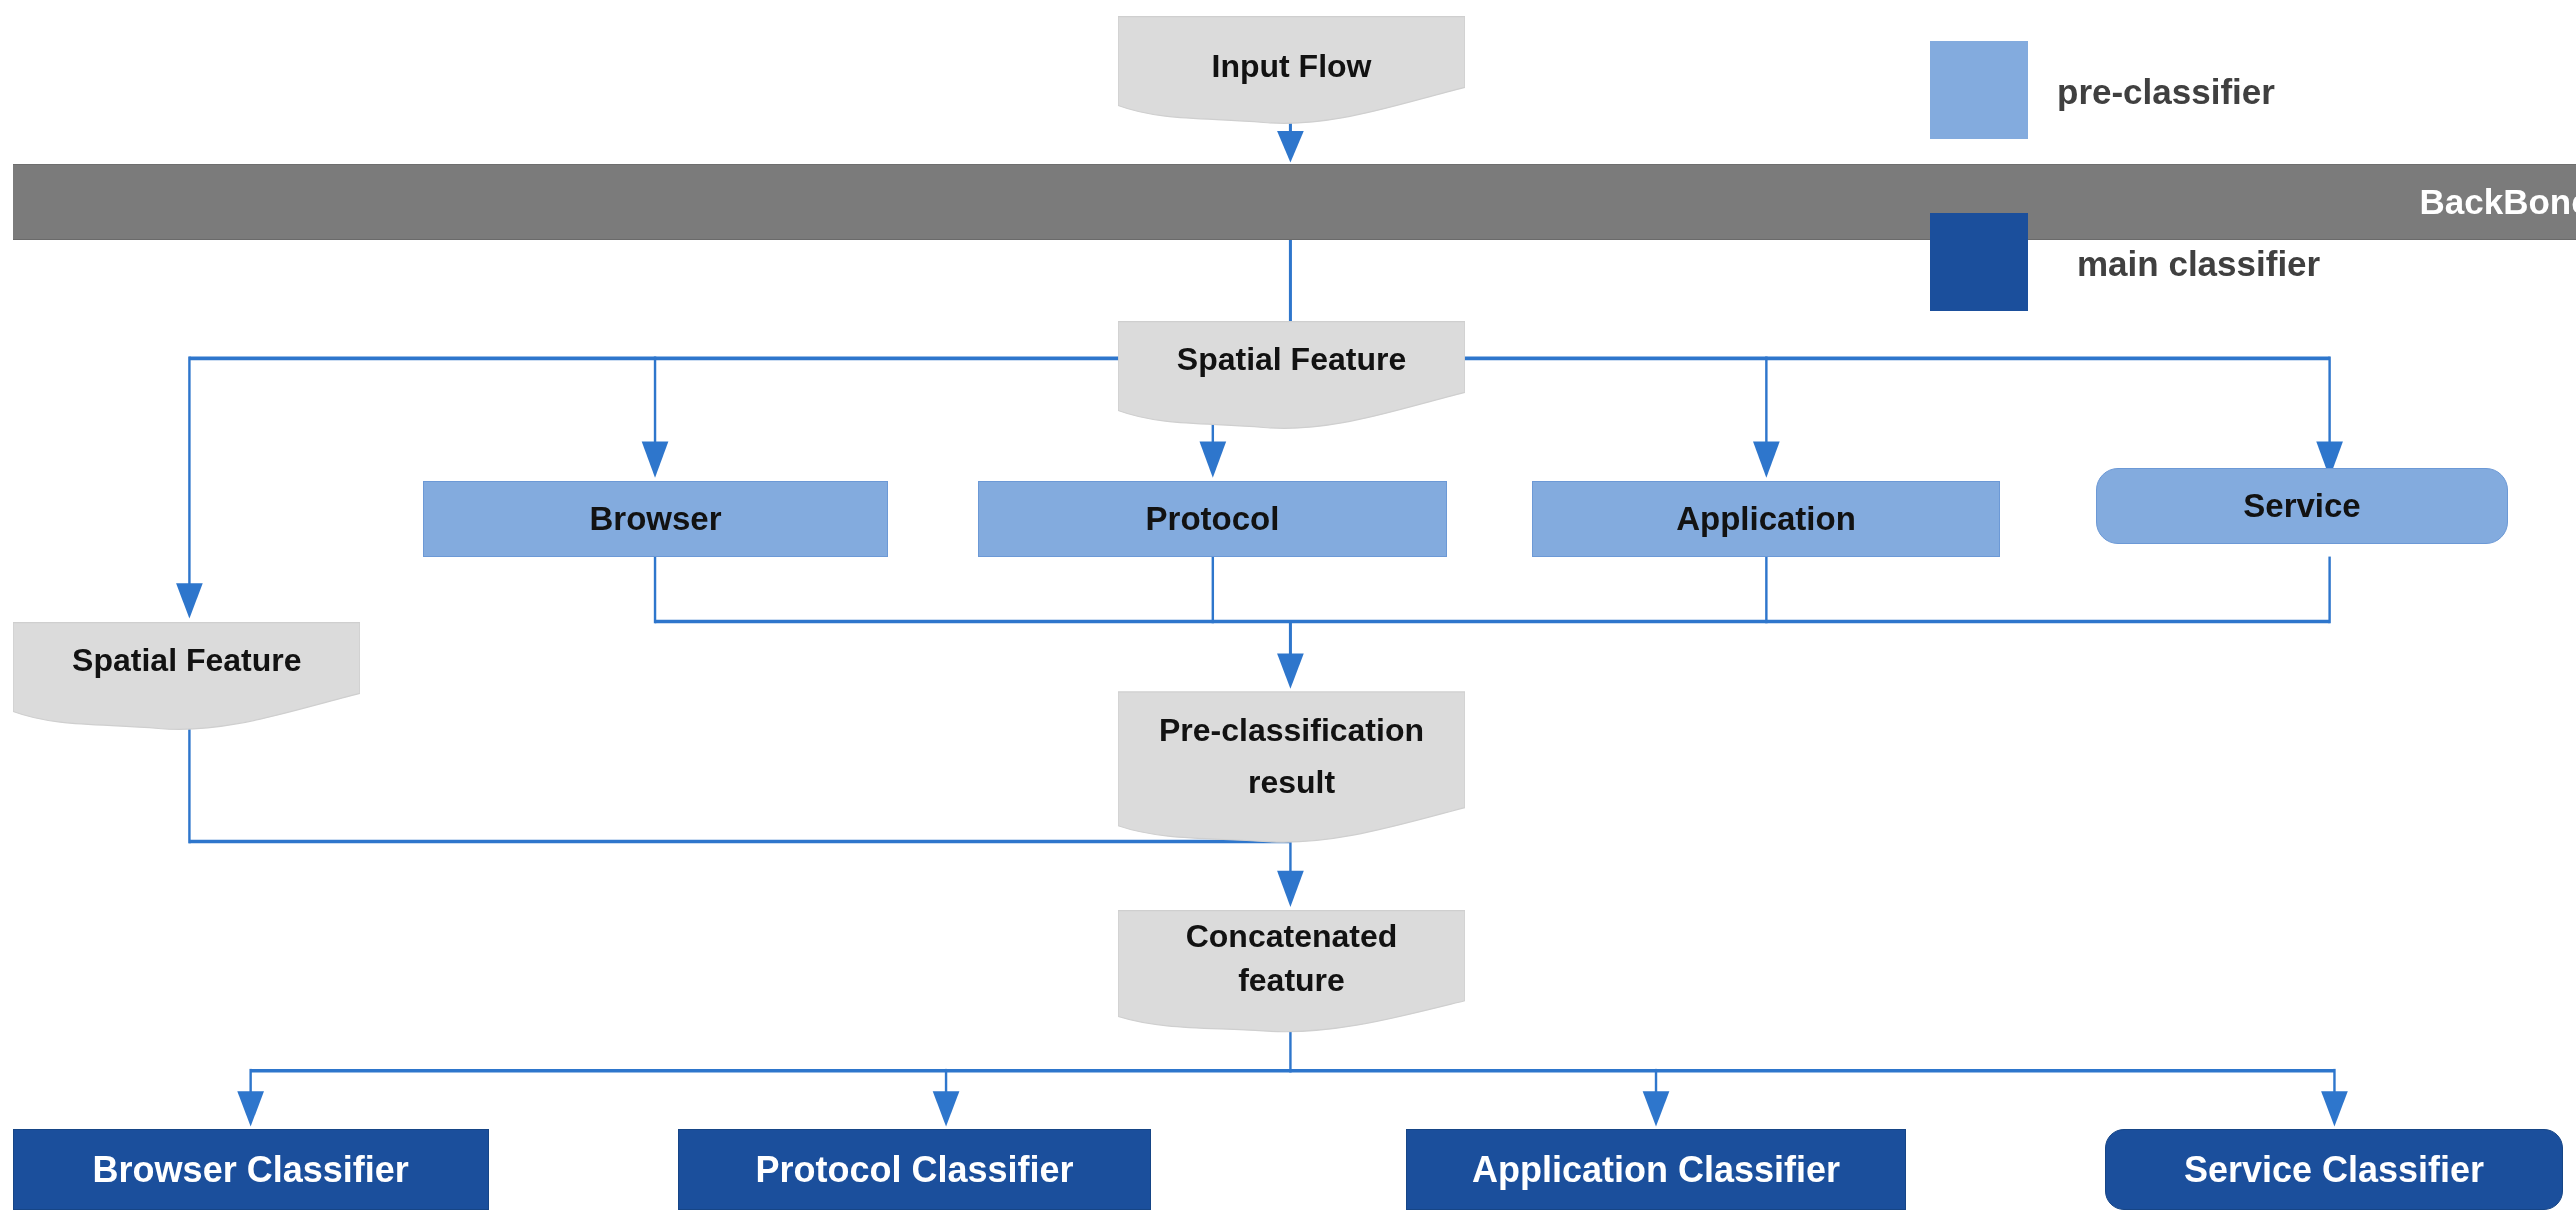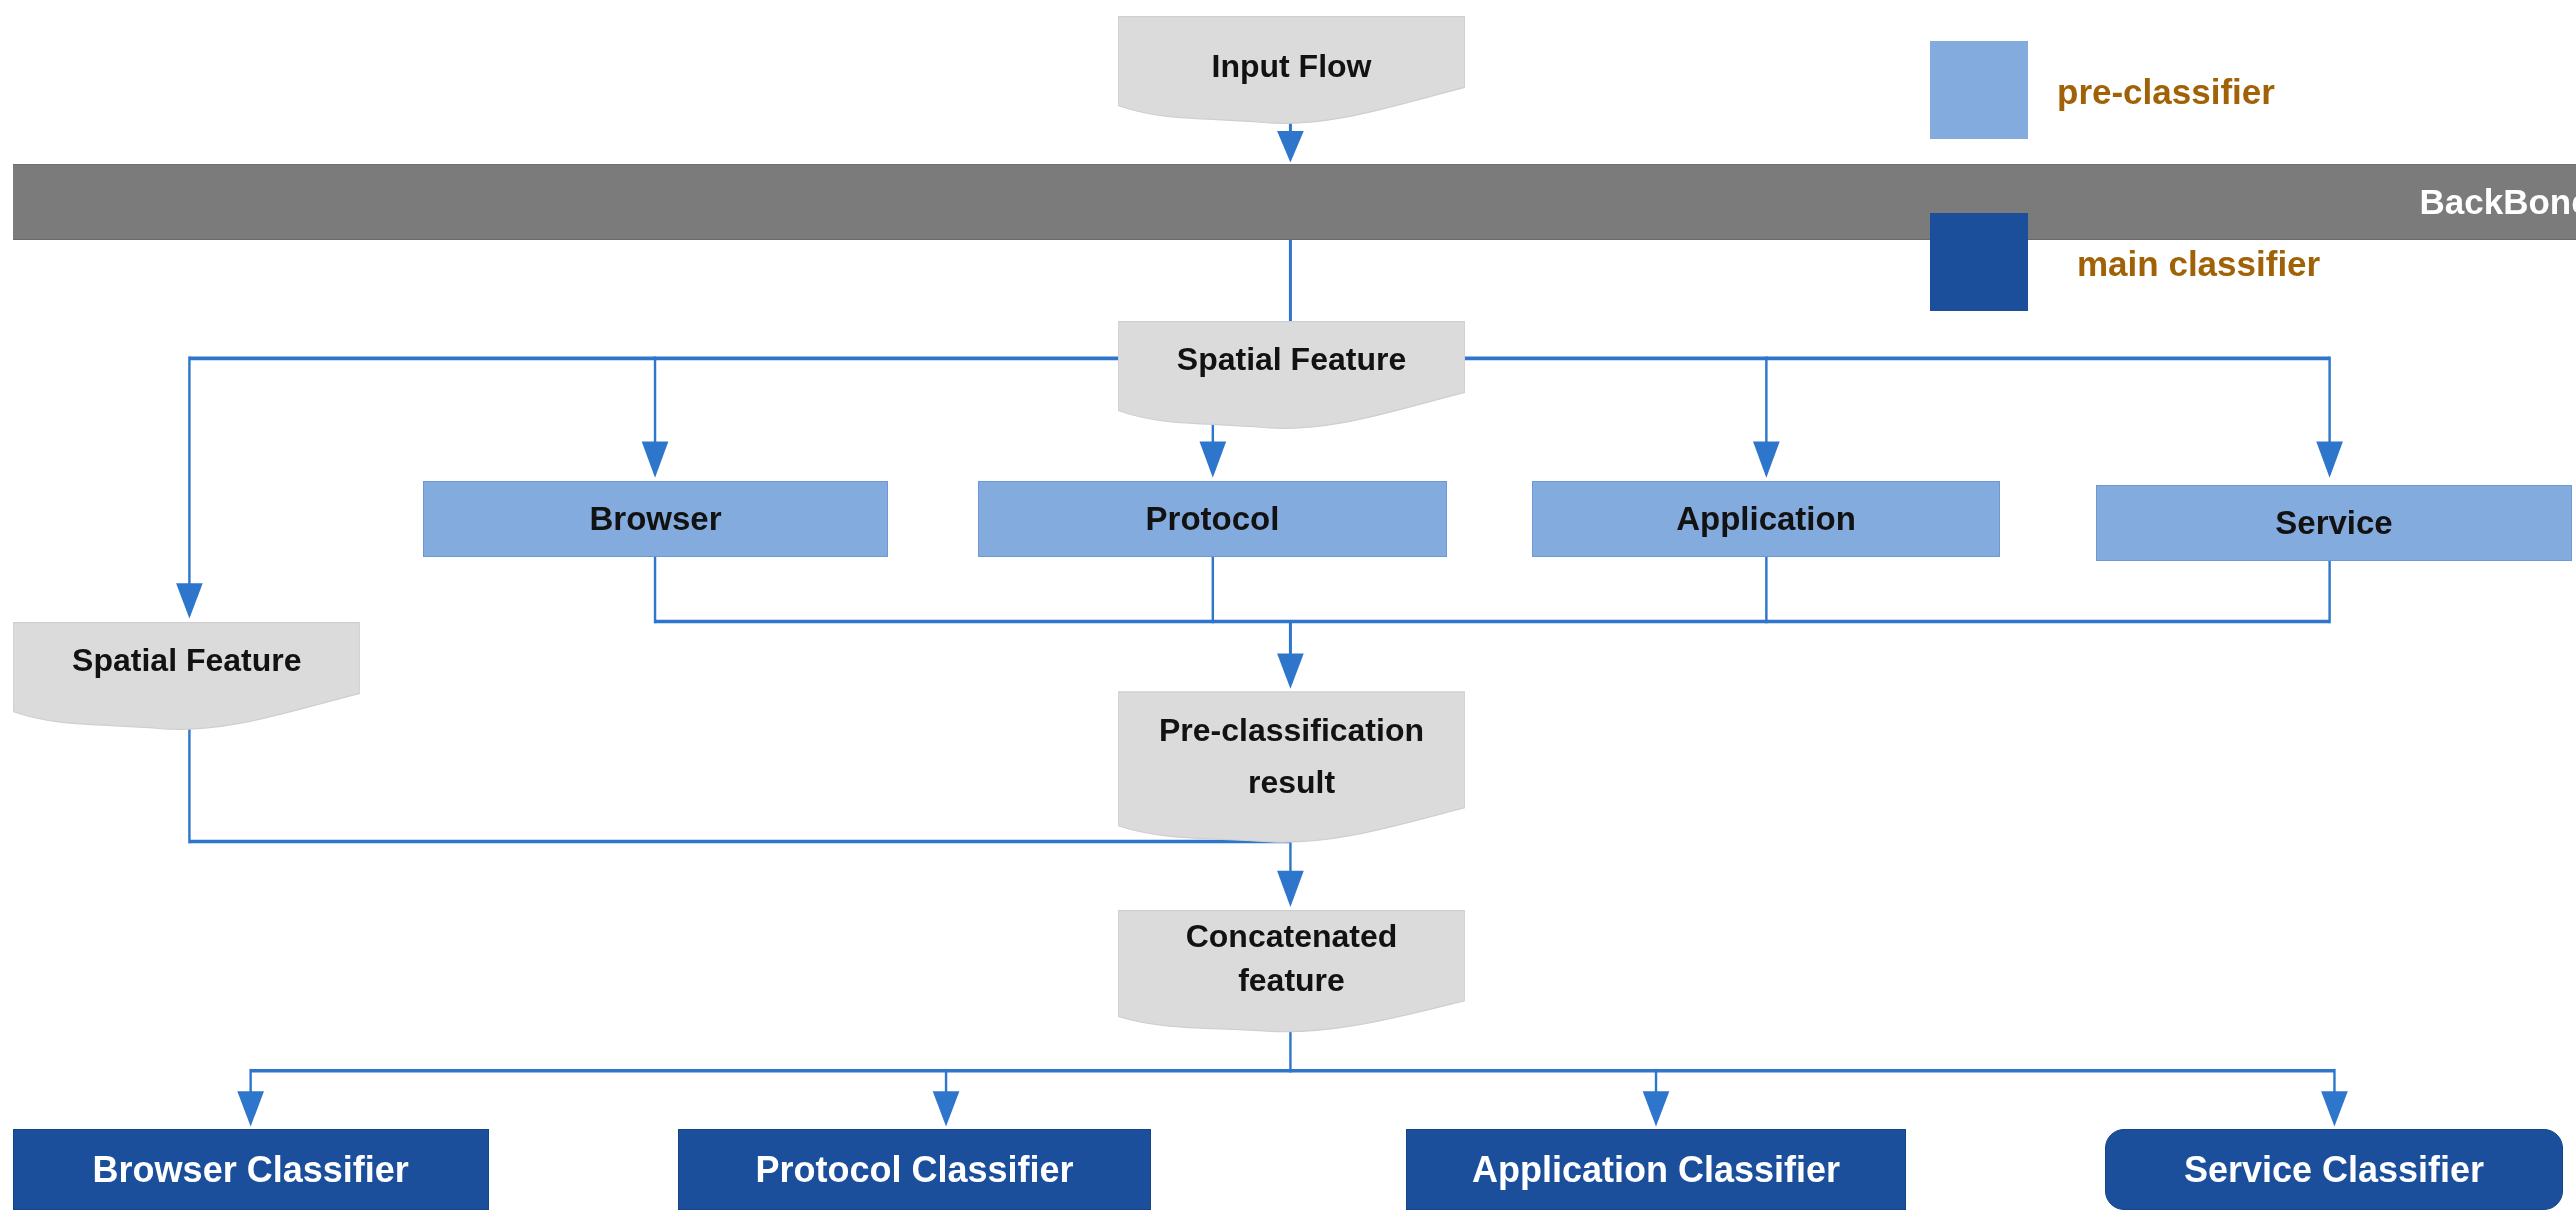--- a/index.html
+++ b/index.html
@@ -37,21 +37,21 @@
     background:var(--dark-blue);border:1.2px solid #164586;
     color:#ffffff;font-weight:700;font-size:36px;box-sizing:border-box;
   }
 
   
   .swatch{position:absolute;z-index:2;width:98px;height:98px;}
   .swatch.light{background:var(--light-blue);}
   .swatch.dark{background:var(--dark-blue);}
   .legend-label{
     position:absolute;z-index:2;display:flex;align-items:center;
-    font-weight:700;font-size:35px;color:#a16207;white-space:nowrap;
+    font-weight:700;font-size:35px;color:#404040;white-space:nowrap;
   }
 </style>
 </head>
 <body>
 
 <div id="canvas">
 
   <svg class="wires" width="2576" height="1215" viewBox="0 0 4248 2004">
 
     <g>
@@ -154,21 +154,21 @@
 
   <div class="prebox" style="left:423px;top:481px;width:465px;height:76px;">
     <span>Browser</span>
   </div>
   <div class="prebox" style="left:978px;top:481px;width:469px;height:76px;">
     <span>Protocol</span>
   </div>
   <div class="prebox" style="left:1532px;top:481px;width:468px;height:76px;">
     <span>Application</span>
   </div>
-  <div class="prebox" style="left:2096px;top:485px;width:476px;height:76px;">
+  <div class="prebox" style="left:2096px;top:468px;width:412px;height:76px;border-radius:22px;">
     <span>Service</span>
   </div>
 
   <div class="banner" style="left:1118px;top:691px;width:347px;height:158px;">
     <svg width="347" height="158" viewBox="0 0 573 260">
       <path class="banner-shape" d="M0,1 H573 V192 C460,222 350,256 240,248 C150,242 70,246 0,222 Z"></path>
     </svg>
     <div class="banner-label two" style="top:13.3px;height:104px;">
       <span>Pre-classification</span>
       <span>result</span>

